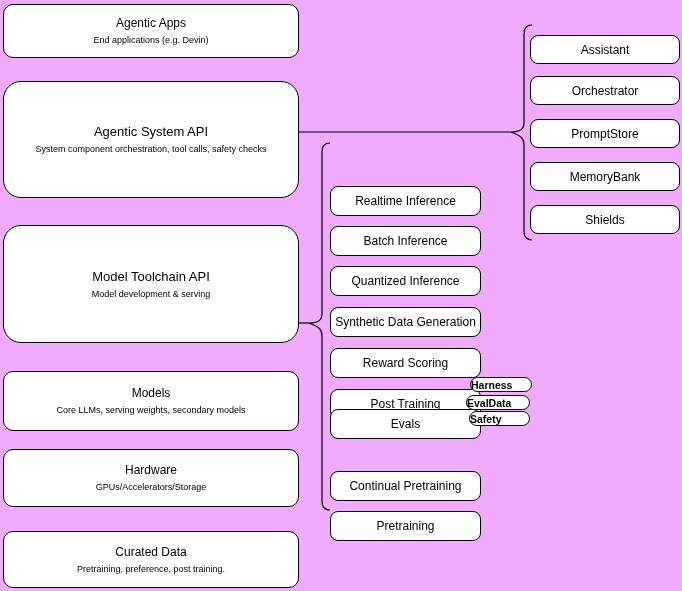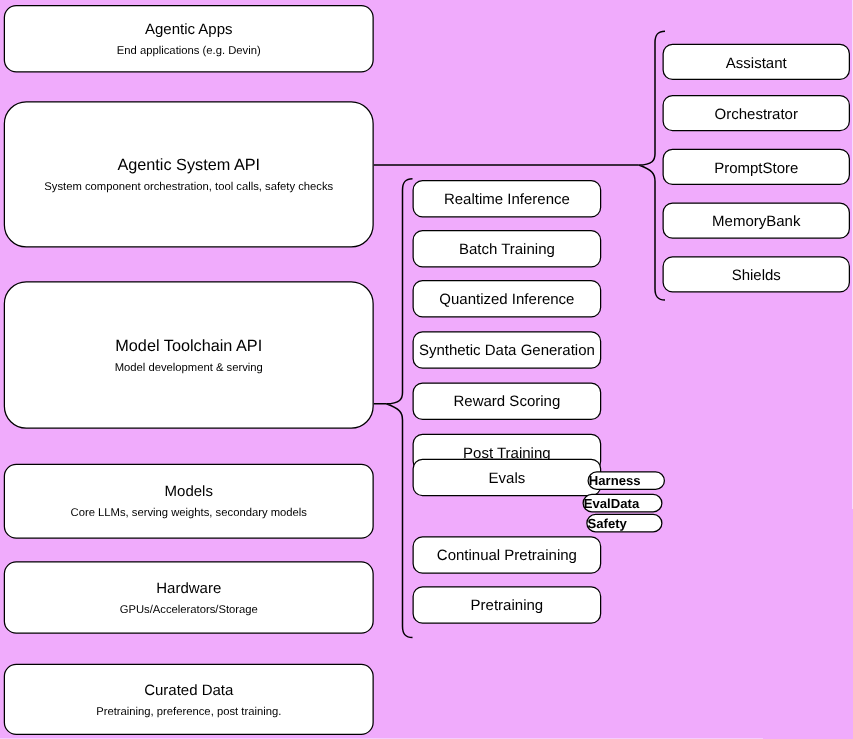--- a/index.html
+++ b/index.html
@@ -29,21 +29,21 @@
     z-index: 2;
   }
   .layer-box { left: 3px; width: 296px; }
   .r10 { border-radius: 10px; }
   .r18 { border-radius: 18px; }
   .layer-title { font-size: 12px; line-height: 15px; }
   .layer-title-lg { font-size: 13px; line-height: 16px; }
   .layer-subtitle { font-size: 9px; line-height: 12px; margin-top: 3px; }
   .mid-box {
     left: 330px; width: 151px; height: 30px;
-    border-radius: 8px; font-size: 12px;
+    border-radius: 8px; font-size: 12px; margin-top: 42px;
   }
   .right-box {
     left: 530px; width: 150px; height: 29px;
     border-radius: 8px; font-size: 12px;
   }
   .tag-oval {
     position: absolute;
     box-sizing: border-box;
     background: #ffffff;
     border: 1.2px solid #000000;
@@ -105,21 +105,21 @@
 
   <div class="node layer-box r10" style="top:531px; height:57px;">
     <div class="layer-title">Curated Data</div>
     <div class="layer-subtitle">Pretraining, preference, post training.</div>
   </div>
 
   <div class="node mid-box" style="top:144px;">
     <span>Realtime Inference</span>
   </div>
   <div class="node mid-box" style="top:184px;">
-    <span>Batch Training</span>
+    <span>Batch Inference</span>
   </div>
   <div class="node mid-box" style="top:224px;">
     <span>Quantized Inference</span>
   </div>
   <div class="node mid-box" style="top:265px;">
     <span>Synthetic Data Generation</span>
   </div>
   <div class="node mid-box" style="top:306px;">
     <span>Reward Scoring</span>
   </div>

